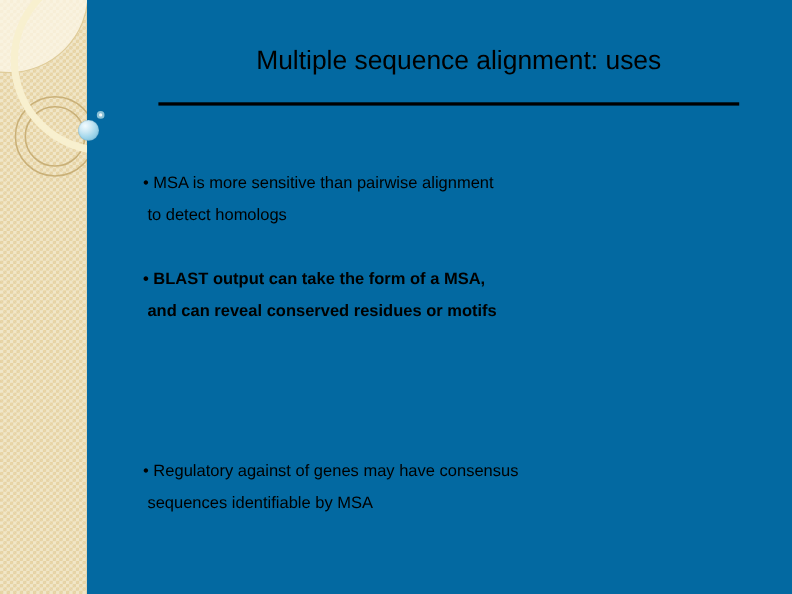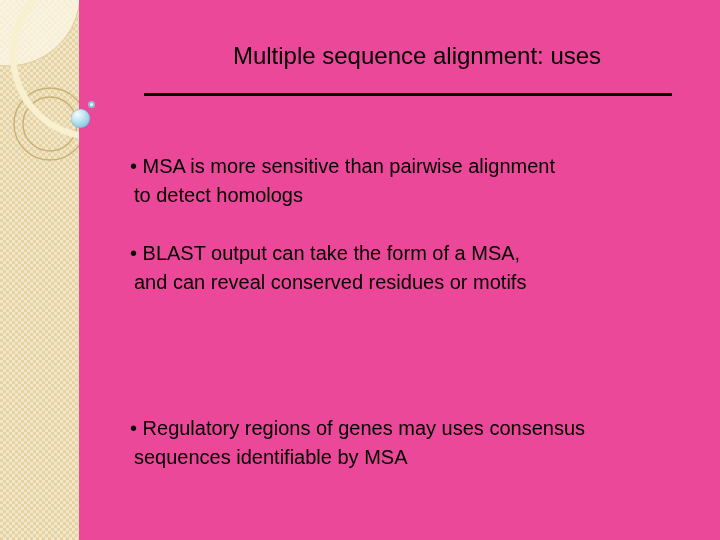--- a/index.html
+++ b/index.html
@@ -1,17 +1,17 @@
 <!DOCTYPE html>
 <html style="--sidebar-light: #f0e6c8; --sidebar-dark: #e6d2a2; --arc-cream: #f8f0cf; --ring-tan: #c9b078; --sphere-blue: #a5d8ec; --divider: #000000; --text-color: #000000;"><head>
 <meta charset="utf-8">
 <style>
   html,body { margin:0; padding:0; background:#fff; }
   .slide {
-    position:relative; width:720px; height:540px; background:#ec4899;
+    position:relative; width:720px; height:540px; background:#0369a1;
     overflow:hidden; font-family:"Liberation Sans", sans-serif;
   }
   .sidebar {
     position:absolute; left:0; top:0; width:79px; height:540px;
     background-color: var(--sidebar-light, #f0e6c8);
     background-image:
       linear-gradient(45deg, var(--sidebar-dark,#e6d2a2) 25%, transparent 25%, transparent 75%, var(--sidebar-dark,#e6d2a2) 75%),
       linear-gradient(45deg, var(--sidebar-dark,#e6d2a2) 25%, transparent 25%, transparent 75%, var(--sidebar-dark,#e6d2a2) 75%);
     background-size:6px 6px;
     background-position:0 0, 3px 3px;
@@ -35,25 +35,25 @@
     position:absolute; left:114px; top:41px; width:606px;
     text-align:center; font-size:24px; line-height:30px;
     color:var(--text-color,#000); white-space:pre;
   }
   .divider {
     position:absolute; left:144px; top:93px; width:528px; height:3px;
     background:var(--divider,#000);
   }
   .bullet {
     position:absolute; left:134px; width:586px;
-    font-size:20px; line-height:29px; color:var(--text-color,#000);
+    font-size:15px; line-height:29px; color:var(--text-color,#000);
     white-space:pre; text-indent:-4px;
   }
   .b1 { top:152px; }
-  .b2 { top:239px; }
+  .b2 { top:239px;font-weight:bold; }
   .b3 { top:326px; }
   .b4 { top:414px; }
 </style>
 </head>
 <body>
 
 <div class="slide">
 
   <div class="sidebar">
     <svg width="79" height="540" viewBox="0 0 79 540">
@@ -67,16 +67,16 @@
   <div class="sphere"></div>
   <div class="mini-ring"></div>
 
   <div class="title">Multiple sequence alignment: uses</div>
   <div class="divider"></div>
 
   <div class="bullet b1">• MSA is more sensitive than pairwise alignment
 to detect homologs</div>
   <div class="bullet b2">• BLAST output can take the form of a MSA,
 and can reveal conserved residues or motifs</div>
-  <div class="bullet b4">• Regulatory regions of genes may uses consensus
+  <div class="bullet b4">• Regulatory against of genes may have consensus
 sequences identifiable by MSA</div>
 
 </div>
 
 </body></html>

